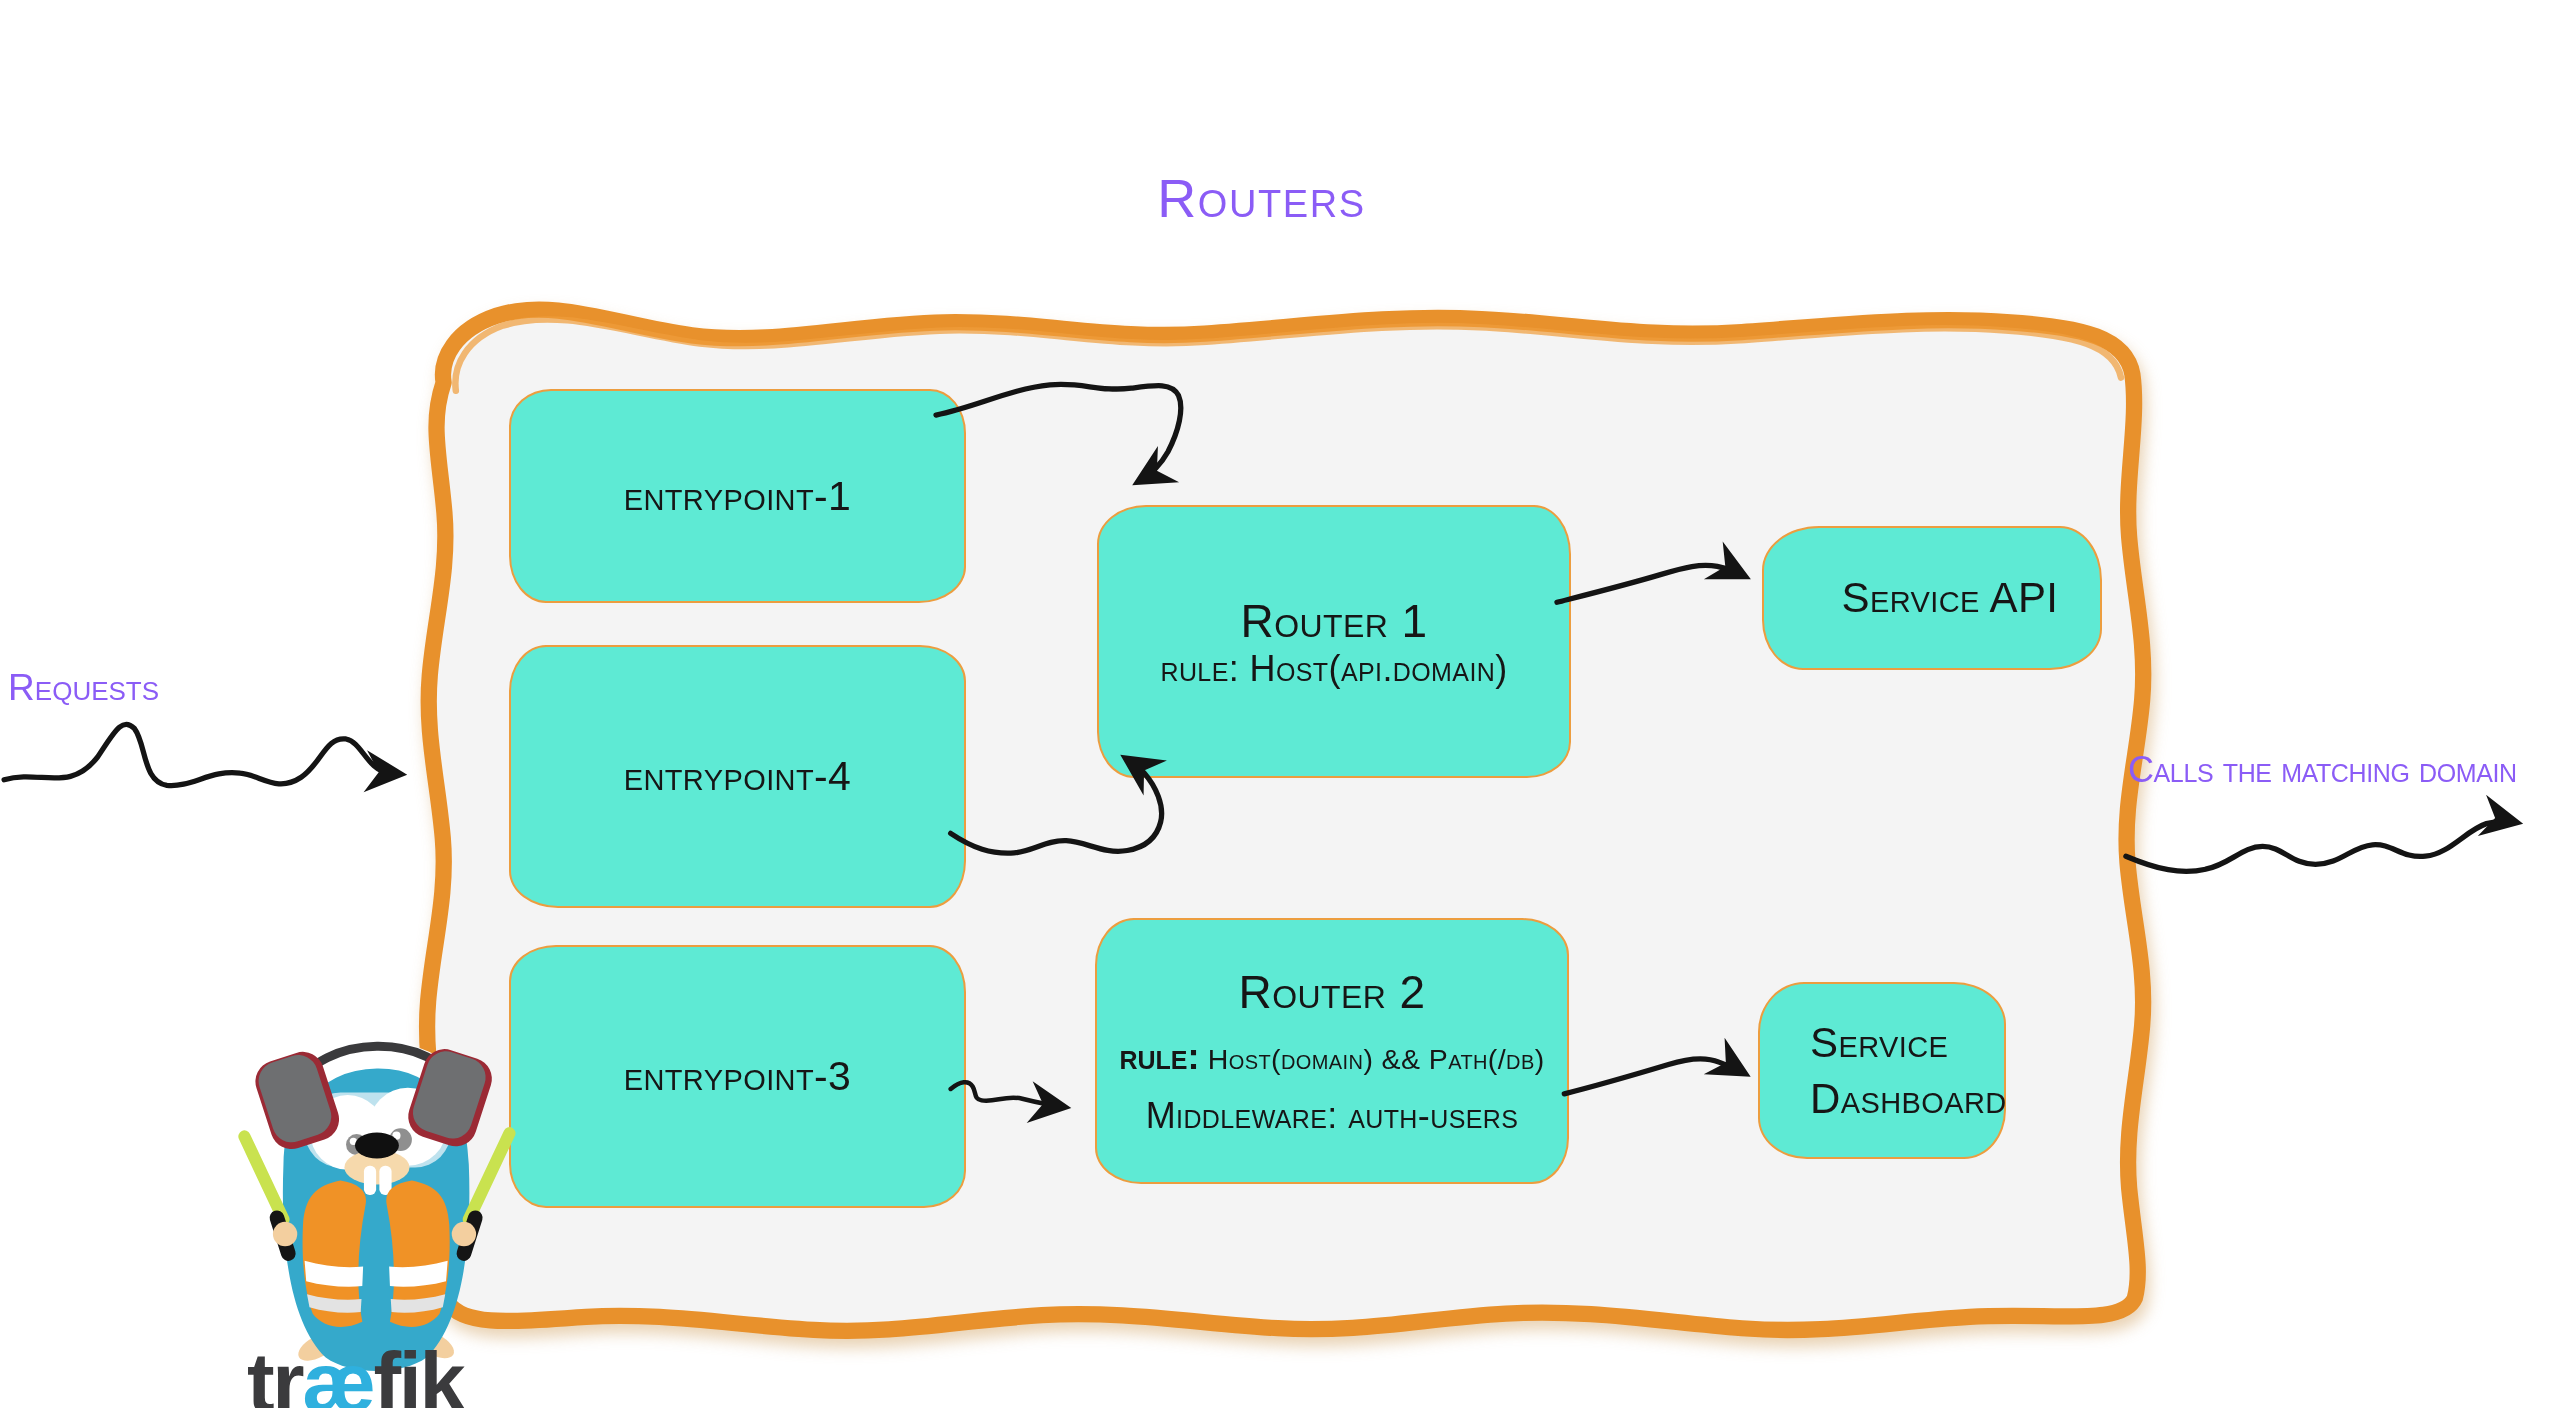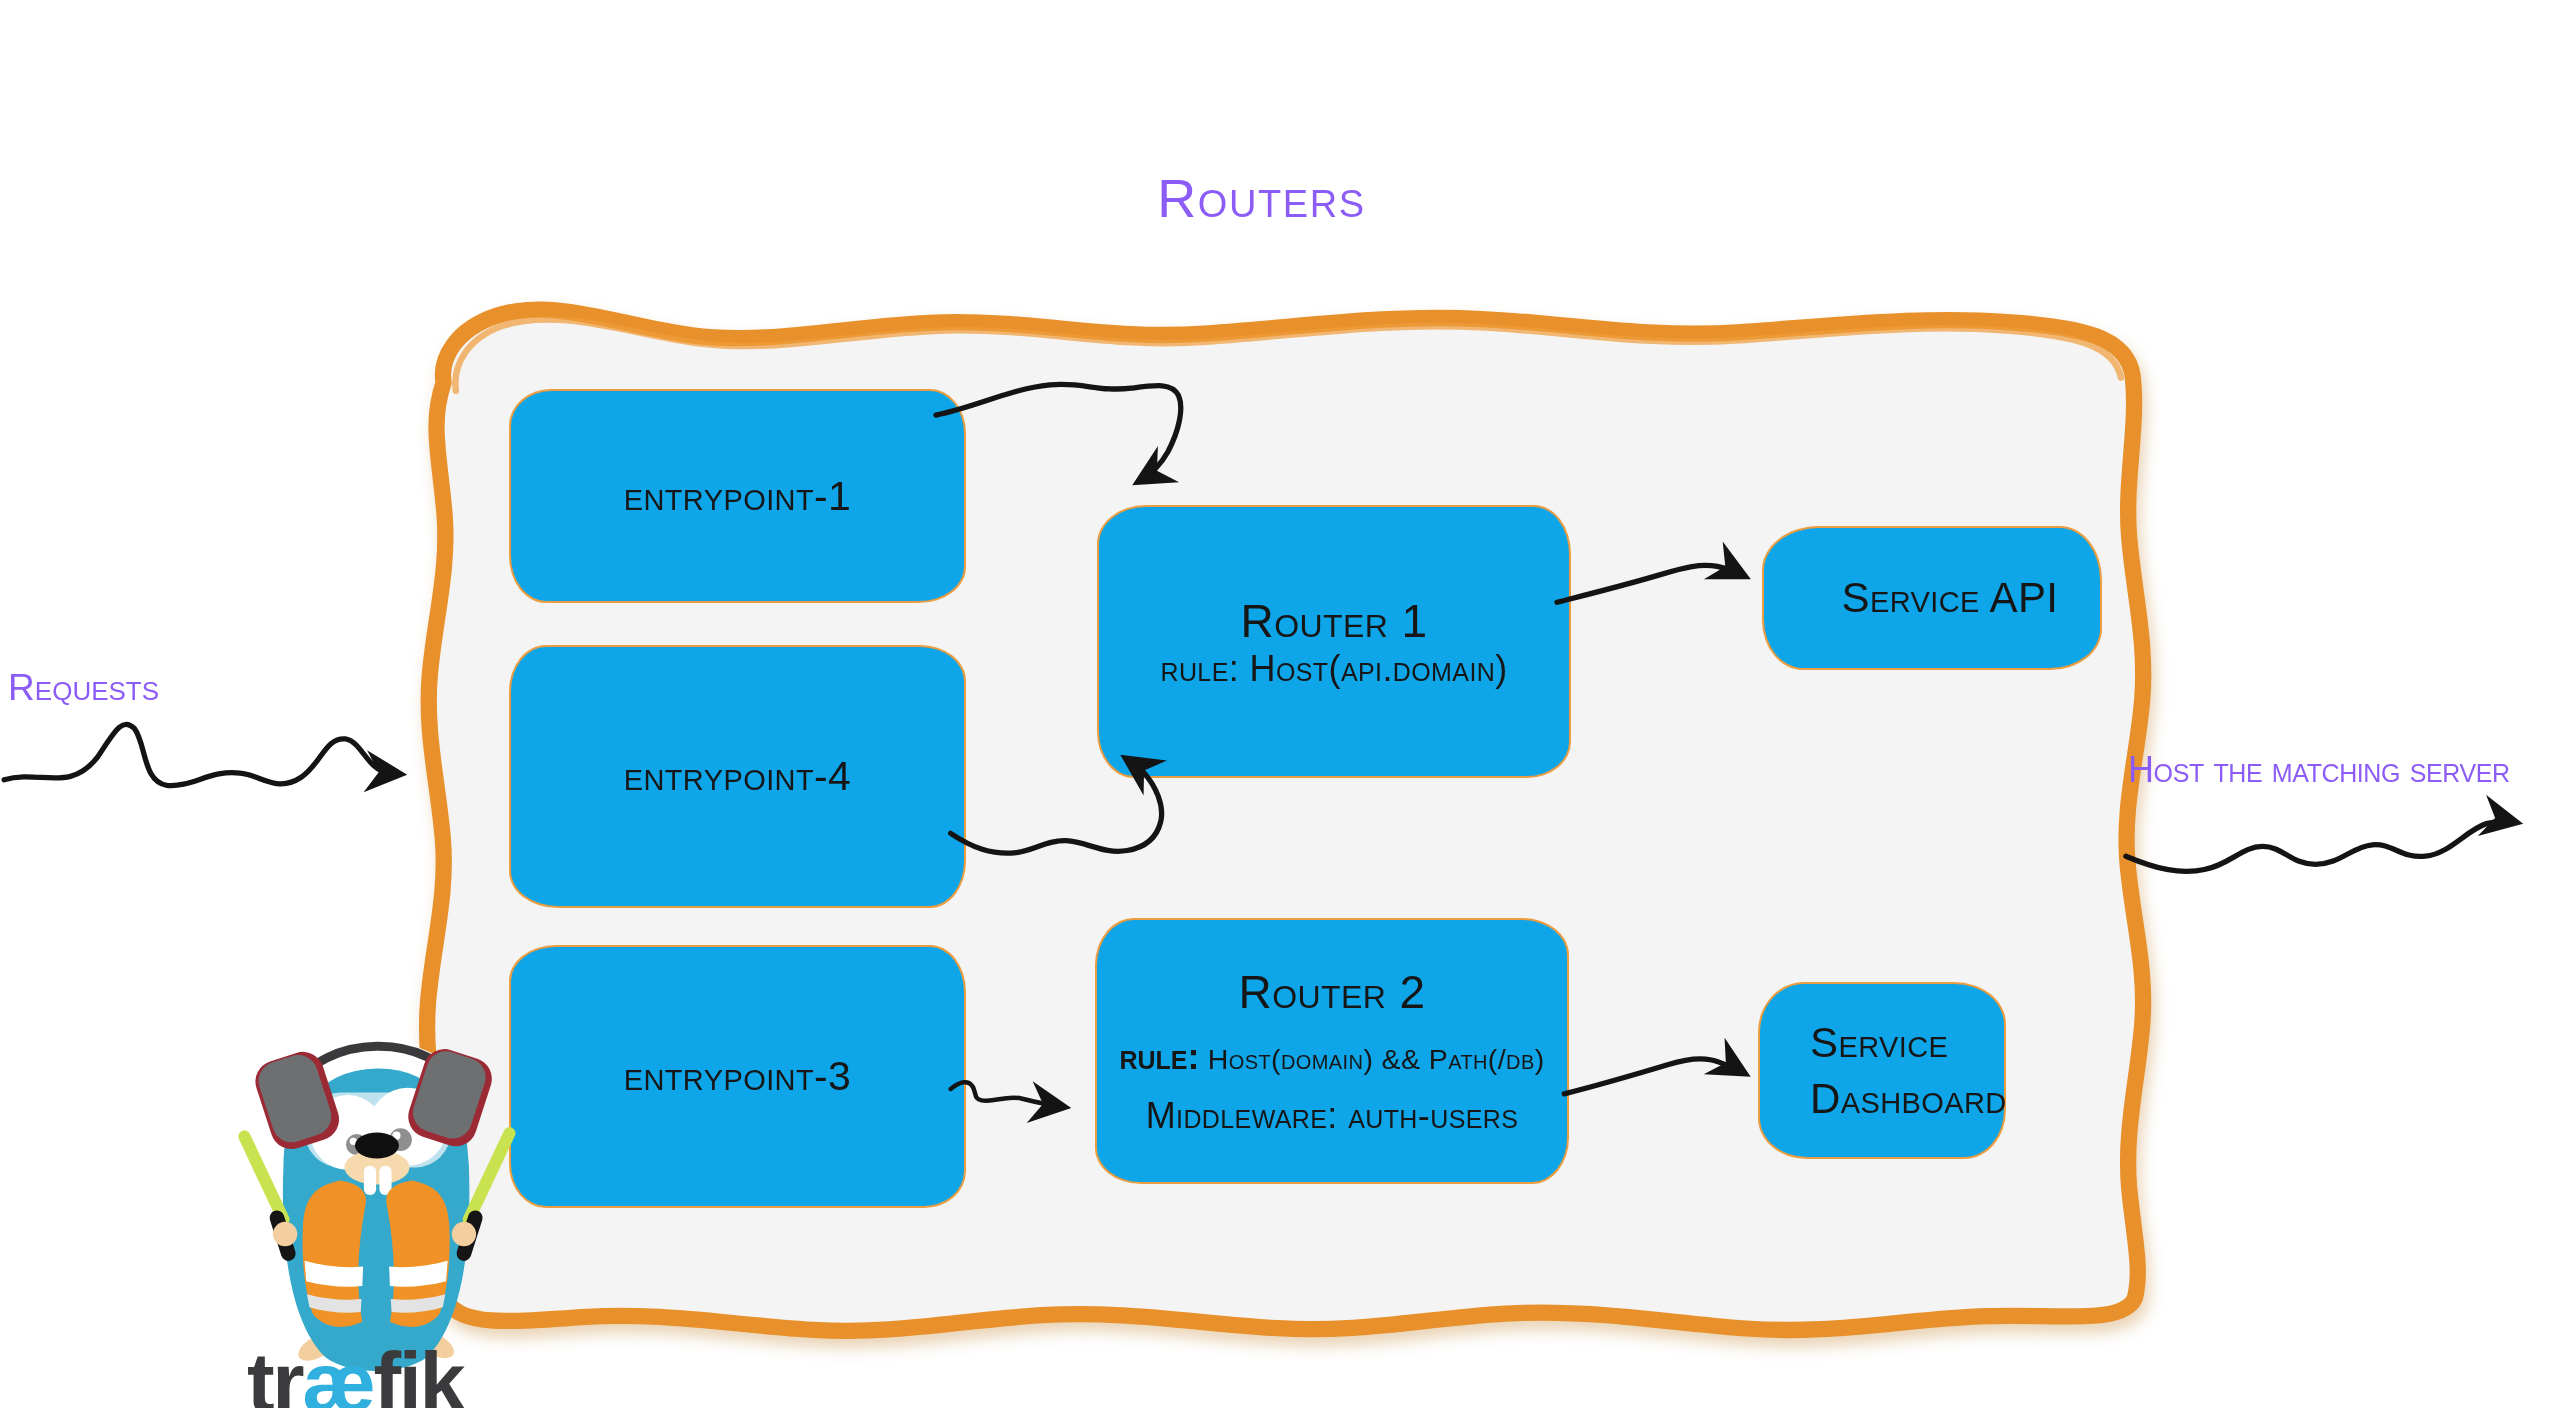--- a/index.html
+++ b/index.html
@@ -6,21 +6,21 @@
   body{
     width:2576px;height:1408px;position:relative;overflow:hidden;
     background:#ffffff;color:#1b1b1b;
     font-family:"Liberation Sans", sans-serif;
   }
   svg{position:absolute;left:0;top:0;}
   
   #container-svg{filter:drop-shadow(4.9px 9.8px 7.3px rgba(196,140,60,.38));}
   
   .node{
-    position:absolute;background:#0ea5e9;border:2.8px solid #ec9d3f;
+    position:absolute;background:#5eead4;border:2.8px solid #ec9d3f;
     display:flex;flex-direction:column;align-items:center;justify-content:center;
     text-align:center;font-variant:small-caps;letter-spacing:0.4px;color:#161616;
   }
   .ep{border-radius:42px 36px 47px 37px / 37px 44px 36px 47px;font-size:41px;}
   #ep1{left:509px;top:389px;width:453px;height:210px;}
   #ep2{left:509px;top:645px;width:453px;height:259px;border-radius:37px 46px 36px 49px / 46px 36px 47px 37px;}
   #ep3{left:509px;top:945px;width:453px;height:259px;border-radius:47px 36px 42px 37px / 36px 47px 37px 44px;}
   #router1{left:1097px;top:505px;width:470px;height:269px;border-radius:49px 37px 44px 37px / 39px 49px 36px 46px;}
   #router1 .r-name{font-size:46px;}
   #router1 .r-rule{font-size:36px;}
@@ -115,21 +115,21 @@
   <span>Service API</span>
 </div>
 
 <div class="node" id="service-dashboard">
   <span>Service</span>
   <span>Dashboard</span>
 </div>
 
 <div class="fl" id="diagram-title">Routers</div>
 <div class="fl" id="requests-label">Requests</div>
-<div class="fl" id="calls-label">Host the matching server</div>
+<div class="fl" id="calls-label">Calls the matching domain</div>
 
 <svg id="arrows-svg" width="2576" height="1408" viewBox="0 0 3165 1730">
   <defs>
     <marker id="ah" viewBox="0 0 12 12" refX="9" refY="6" markerWidth="62" markerHeight="62" orient="auto" markerUnits="userSpaceOnUse">
       <path d="M1 1 L11 6 L1 11 L4.2 6 Z" fill="#141414"></path>
     </marker>
   </defs>
   <g fill="none" stroke="#141414" stroke-width="6.5" stroke-linecap="round" stroke-linejoin="round">
     <path marker-end="url(#ah)" d="M 5 958
          C 50 945 85 975 120 930

